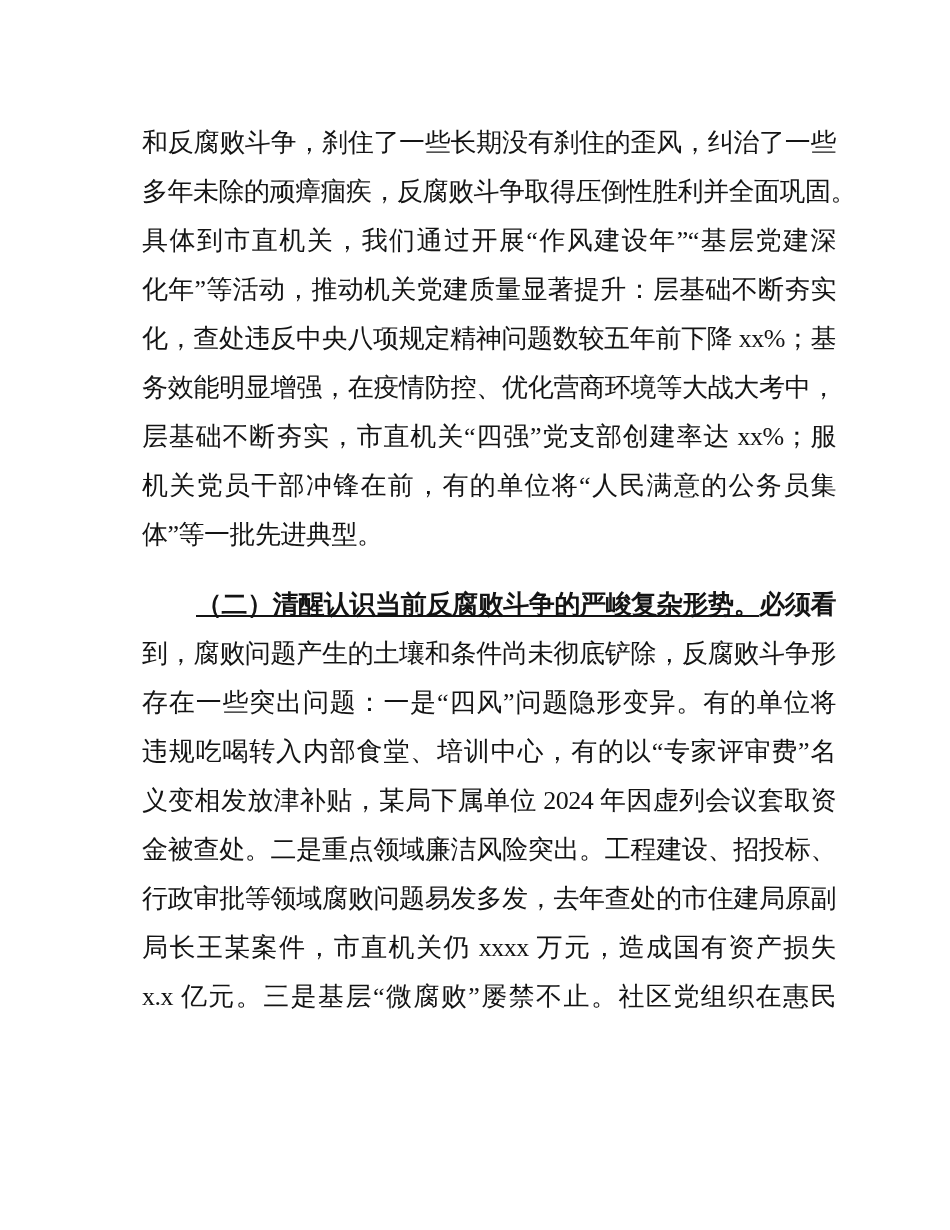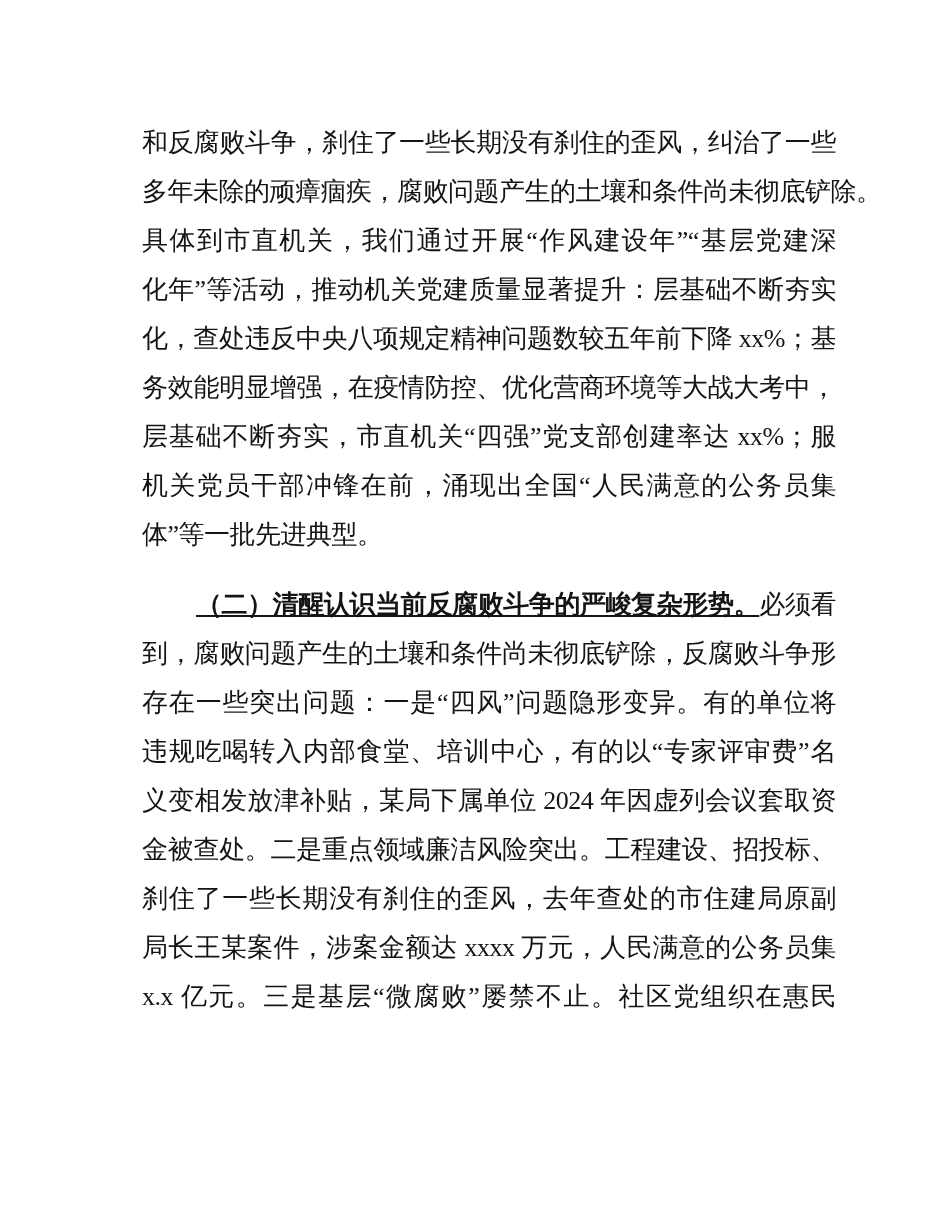--- a/index.html
+++ b/index.html
@@ -43,45 +43,45 @@
   }
   .line.para-gap {
     margin-top: 21px;
   }
   .heading-bold {
     font-family: "Liberation Sans", "DejaVu Sans", sans-serif;
     font-weight: 700;
     text-decoration: underline;
   }
   .body-text {
-    font-weight: 400;
+    font-weight: 700;
   }
 </style>
 </head>
 <body>
 
 <div class="page">
   <div class="content">
 
     <div class="line">和反腐败斗争，刹住了一些长期没有刹住的歪风，纠治了一些</div>
-    <div class="line">多年未除的顽瘴痼疾，腐败问题产生的土壤和条件尚未彻底铲除。</div>
+    <div class="line">多年未除的顽瘴痼疾，反腐败斗争取得压倒性胜利并全面巩固。</div>
     <div class="line">具体到市直机关，我们通过开展“作风建设年”“基层党建深</div>
     <div class="line">化年”等活动，推动机关党建质量显著提升：层基础不断夯实</div>
     <div class="line">化，查处违反中央八项规定精神问题数较五年前下降 xx%；基</div>
     <div class="line">务效能明显增强，在疫情防控、优化营商环境等大战大考中，</div>
     <div class="line">层基础不断夯实，市直机关“四强”党支部创建率达 xx%；服</div>
-    <div class="line">机关党员干部冲锋在前，涌现出全国“人民满意的公务员集</div>
+    <div class="line">机关党员干部冲锋在前，有的单位将“人民满意的公务员集</div>
     <div class="line short">体”等一批先进典型。</div>
 
     <div class="line indent para-gap">
       <span class="heading-bold">（二）清醒认识当前反腐败斗争的严峻复杂形势。</span><span class="body-text">必须看</span>
     </div>
     <div class="line">到，腐败问题产生的土壤和条件尚未彻底铲除，反腐败斗争形</div>
     <div class="line">存在一些突出问题：一是“四风”问题隐形变异。有的单位将</div>
     <div class="line">违规吃喝转入内部食堂、培训中心，有的以“专家评审费”名</div>
     <div class="line">义变相发放津补贴，某局下属单位 2024 年因虚列会议套取资</div>
     <div class="line">金被查处。二是重点领域廉洁风险突出。工程建设、招投标、</div>
-    <div class="line">刹住了一些长期没有刹住的歪风，去年查处的市住建局原副</div>
-    <div class="line">局长王某案件，涉案金额达 xxxx 万元，人民满意的公务员集</div>
+    <div class="line">行政审批等领域腐败问题易发多发，去年查处的市住建局原副</div>
+    <div class="line">局长王某案件，市直机关仍 xxxx 万元，造成国有资产损失</div>
     <div class="line">x.x 亿元。三是基层“微腐败”屡禁不止。社区党组织在惠民</div>
 
   </div>
 </div>
 
 </body></html>

